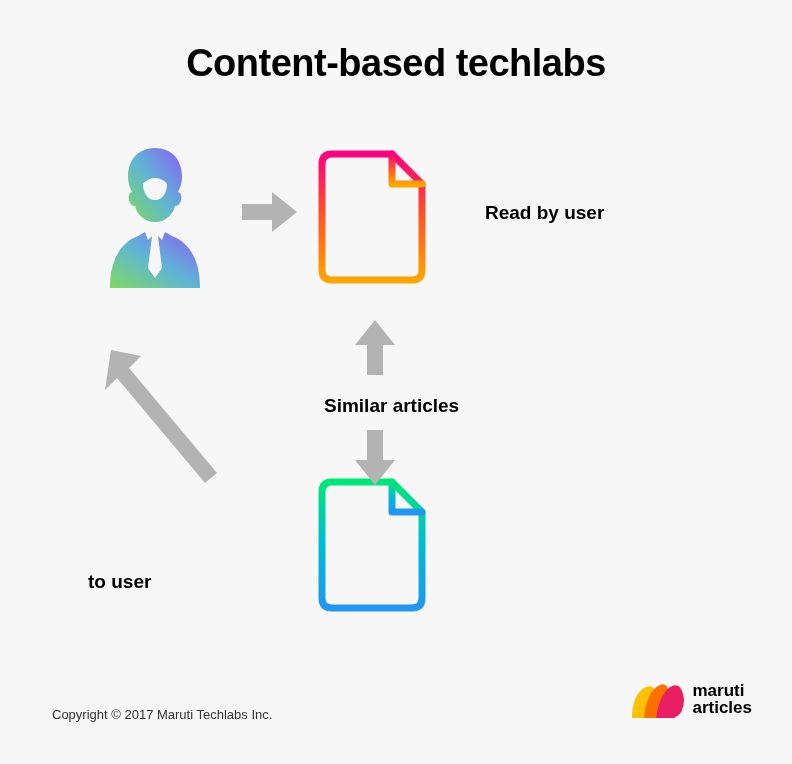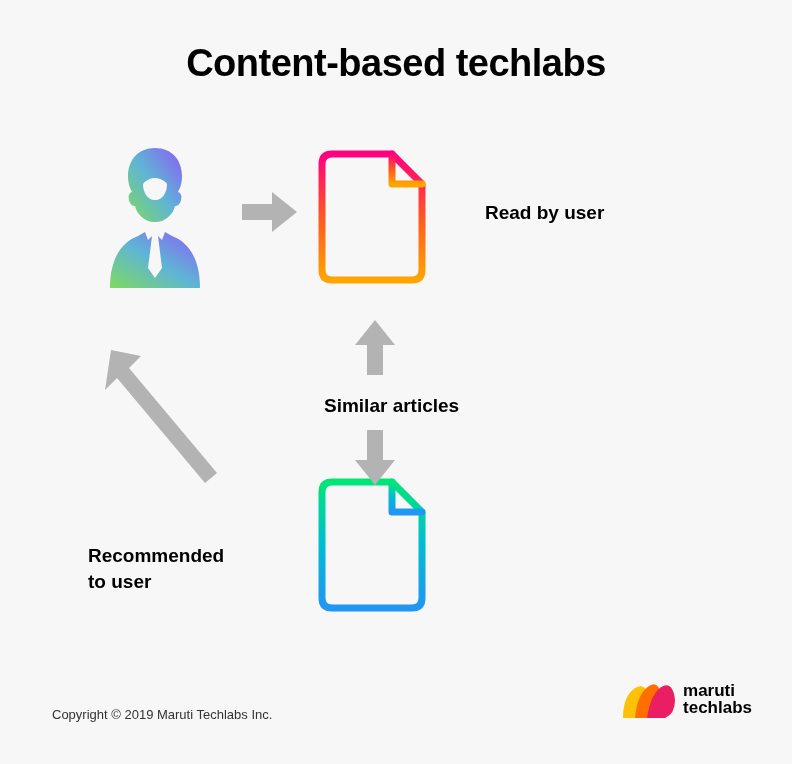--- a/index.html
+++ b/index.html
@@ -165,29 +165,29 @@
 
 <svg class="arrow arrow-diag" viewBox="0 0 120 140">
   <g>
     <polygon points="6,0 36,6 24,18 112,123 100,133 12,28 0,40"></polygon>
   </g>
 </svg>
 
 <div class="label label-read">Read by user</div>
 <div class="label label-similar">Similar articles</div>
 <div class="label label-recommended">
-  <span>Recommended</span><br>
+  <br>
   <span>to user</span>
 </div>
 
-<div class="copyright">Copyright © 2019 Maruti Techlabs Inc.</div>
+<div class="copyright">Copyright © 2017 Maruti Techlabs Inc.</div>
 
 <div class="logo">
   <svg width="52" height="38" viewBox="0 0 52 38">
     <path d="M 0 36 Q 0 14 12 6 Q 22 0 26 14 Q 22 30 12 36 Z" fill="#ffc107"></path>
     <path d="M 12 36 Q 14 12 26 4 Q 36 -2 38 14 Q 34 30 24 36 Z" fill="#ff6f00"></path>
     <path d="M 24 36 Q 28 10 40 4 Q 50 0 52 18 Q 52 32 42 36 Z" fill="#e91e63"></path>
   </svg>
   <div class="logo-text">
     <div>maruti</div>
-    <div>techlabs</div>
+    <div>articles</div>
   </div>
 </div>
 
 </body></html>

